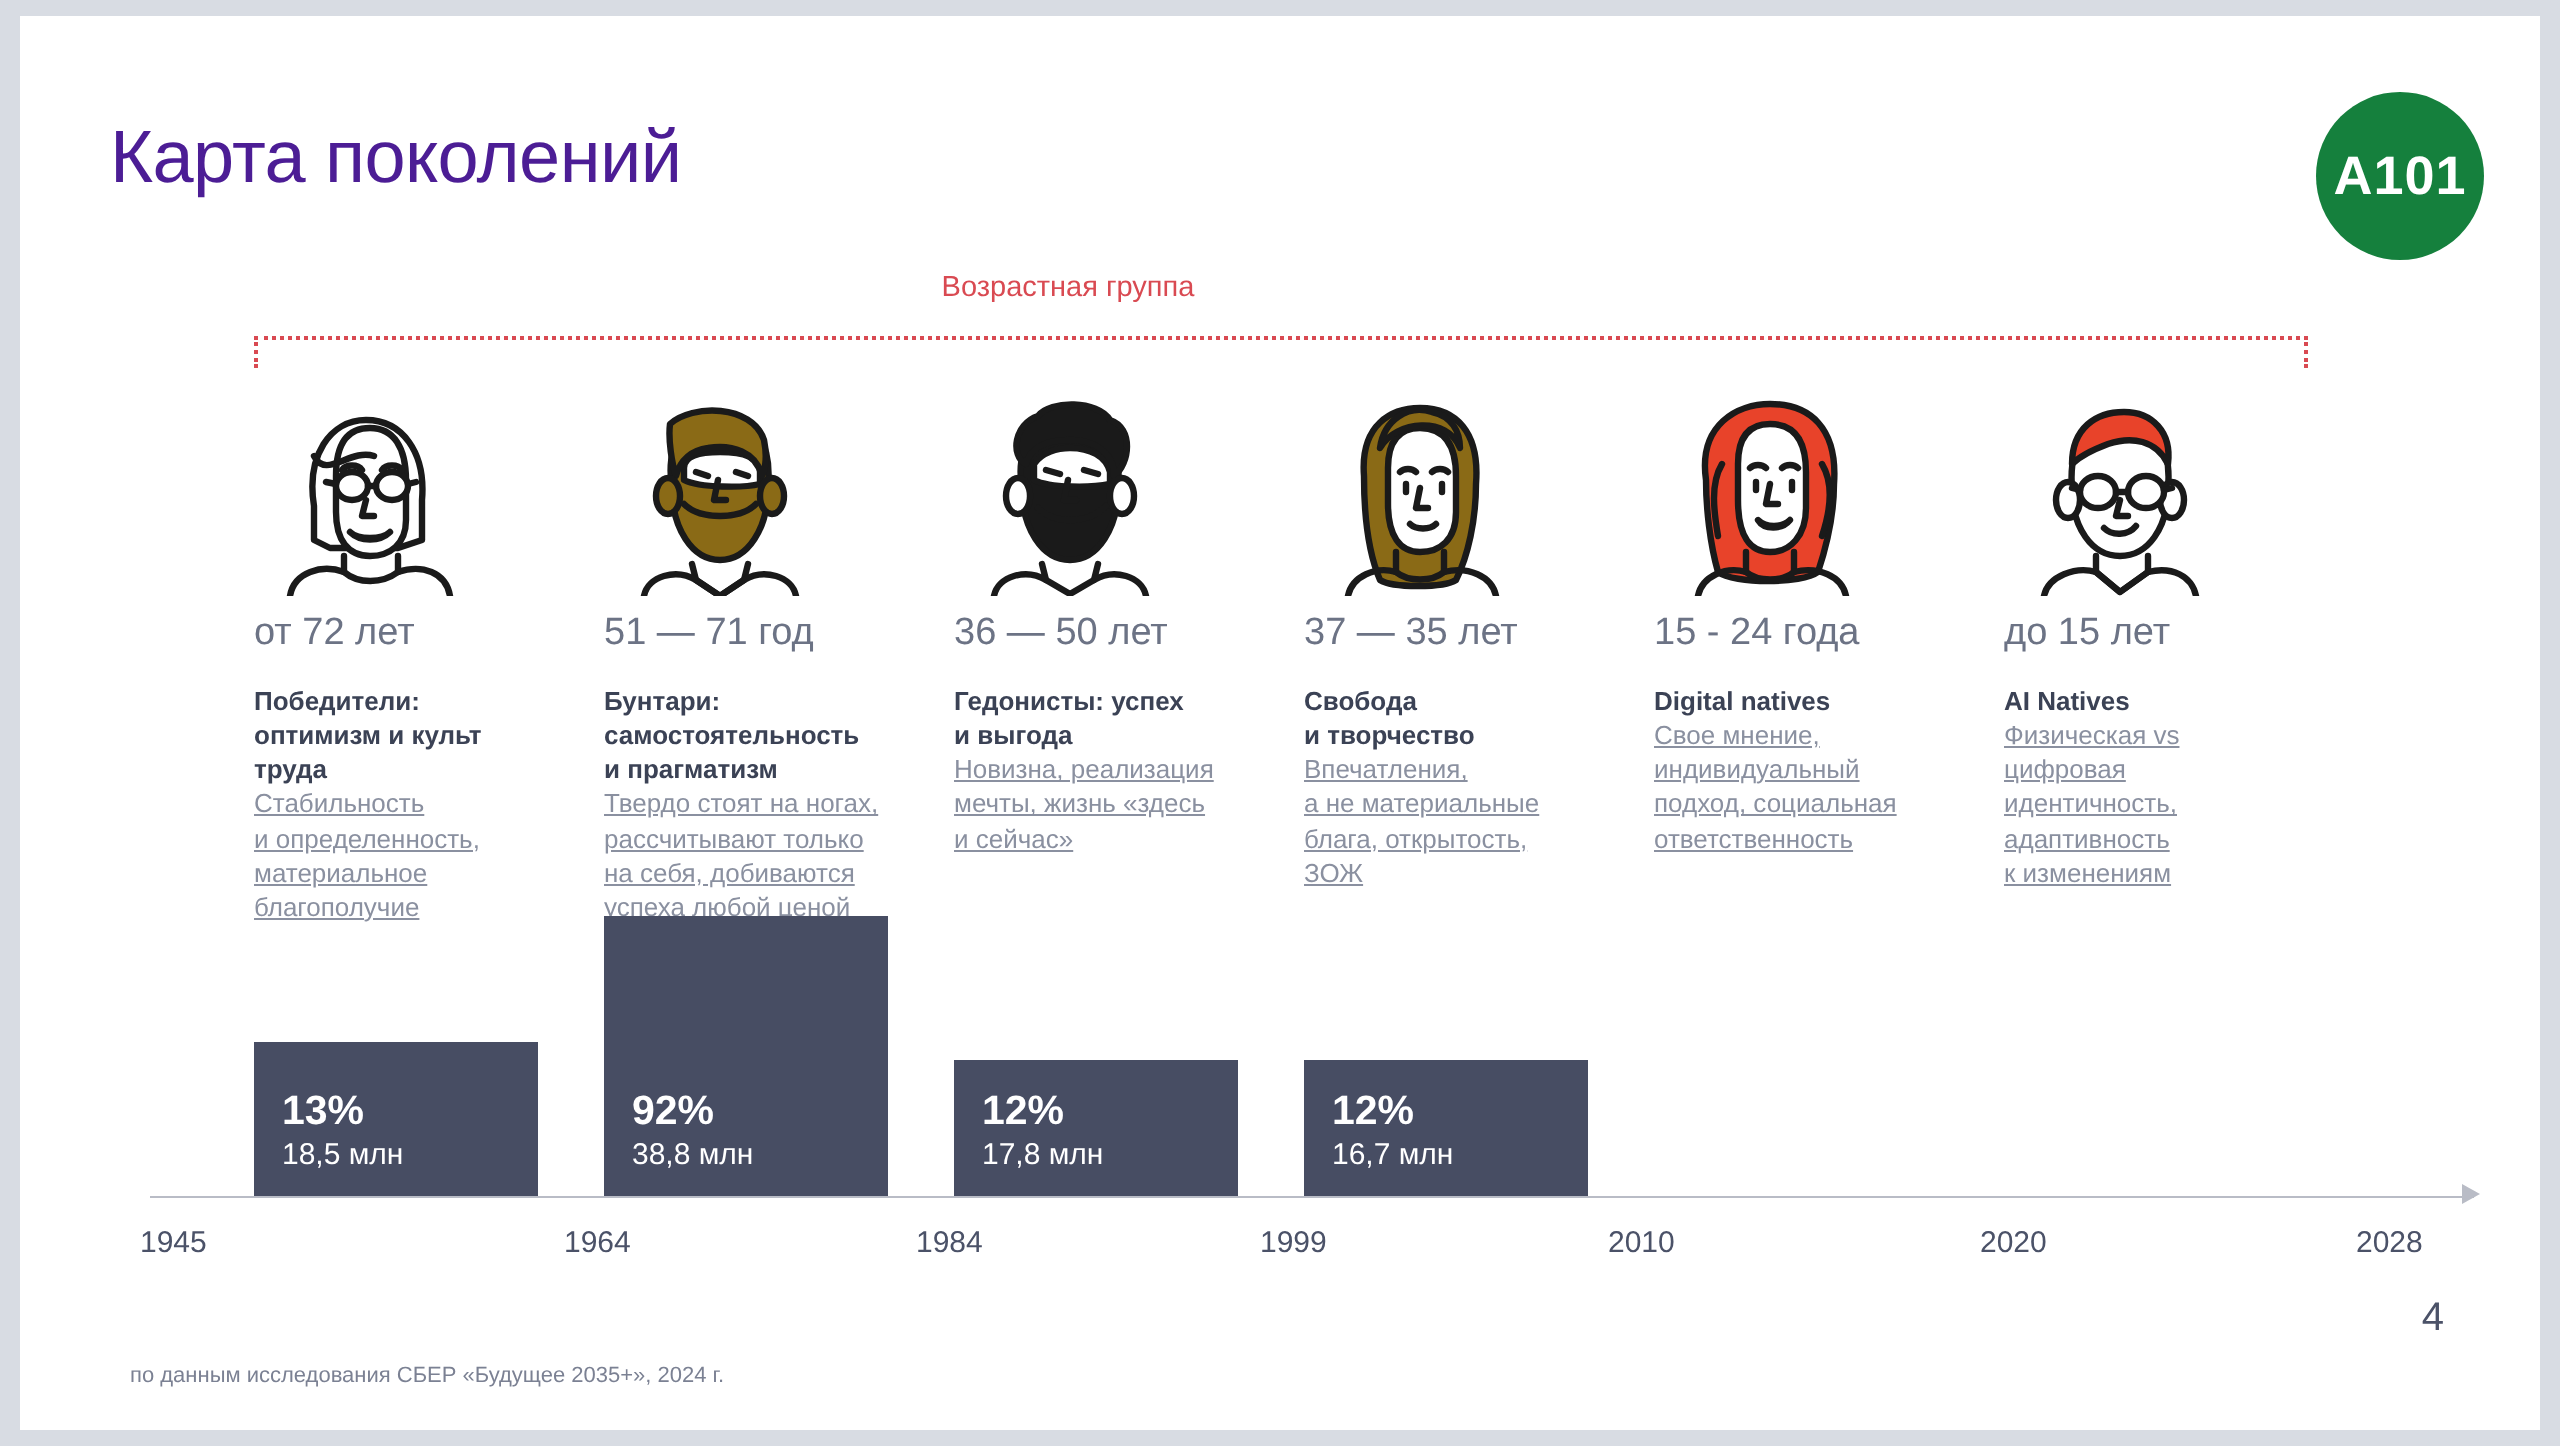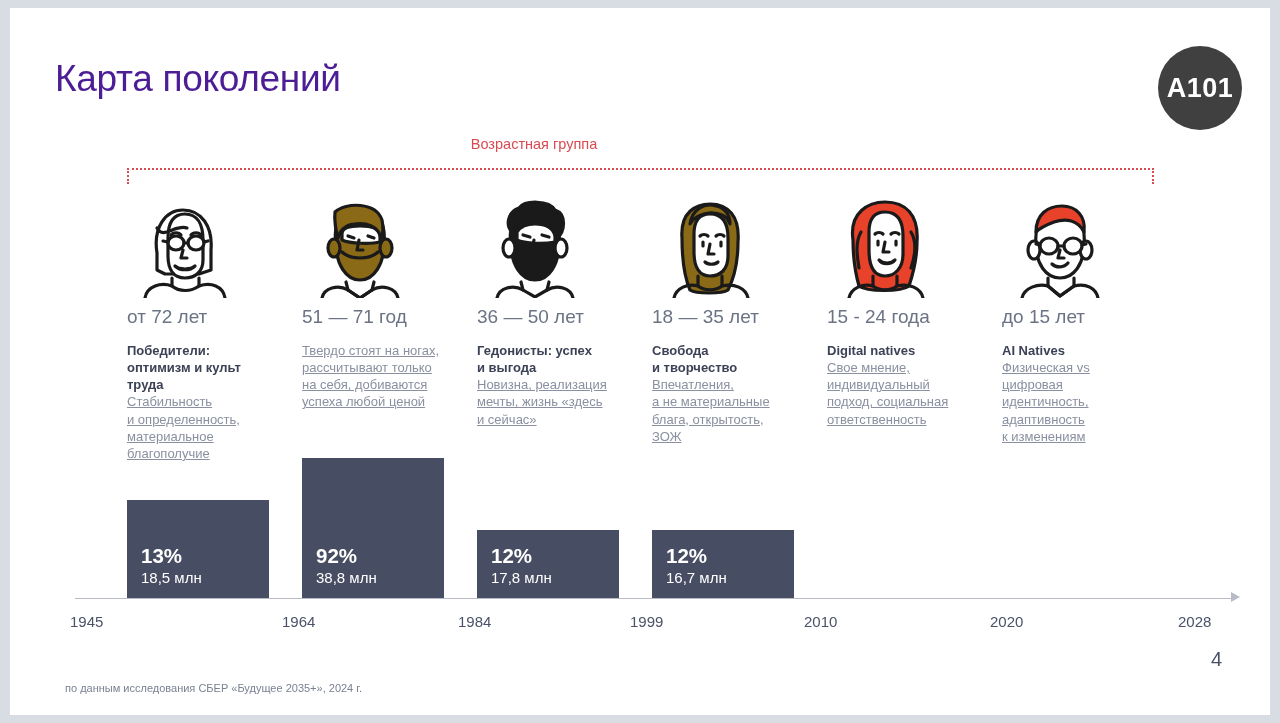--- a/index.html
+++ b/index.html
@@ -22,21 +22,21 @@
     font-size: 37px;
     font-weight: normal;
     color: #4c1d95;
     letter-spacing: -0.3px;
   }
   .logo {
     position: absolute;
     right: 28px; top: 38px;
     width: 84px; height: 84px;
     border-radius: 50%;
-    background: #404040;
+    background: #15803d;
     display: flex; align-items: center; justify-content: center;
   }
   .logo-text {
     color: #ffffff;
     font-size: 27px;
     font-weight: bold;
     letter-spacing: 0.5px;
   }
   
   .agegroup-label {
@@ -230,20 +230,23 @@
             <path d="M46 38 L52 40 M66 38 L72 40"></path>
             <path d="M57 42 L55 52 L61 52"></path>
             <path d="M40 54 C44 58 50 60 58 60 C66 60 72 58 76 54"></path>
             <path d="M44 84 L46 92 M72 84 L70 92"></path>
             <path d="M20 100 C22 90 36 86 46 92 L58 100 L70 92 C80 86 94 90 96 100"></path>
             <path d="M46 92 L58 100 L70 92"></path>
           </g>
         </svg>
       </div>
       <div class="age">51 — 71 год</div>
+      <div class="headline">Бунтари:
+самостоятельность
+и прагматизм</div>
       <div class="desc">Твердо стоят на ногах,
 рассчитывают только
 на себя, добиваются
 успеха любой ценой</div>
     </div>
 
     <div class="col">
       <div class="avatar">
         <svg width="110" height="100" viewBox="0 0 110 100">
           <g fill="none" stroke="#1a1a1a" stroke-width="3.2" stroke-linecap="round" stroke-linejoin="round">
@@ -277,21 +280,21 @@
             <path d="M38 26 C46 12 72 10 78 26 C78 18 74 10 64 8 C52 4 40 12 38 26 Z" fill="#8a6a16"></path>
             <path d="M48 38 C50 36 54 36 56 38 M64 38 C66 36 70 36 72 38"></path>
             <path d="M51 44 L51 48 M69 44 L69 48"></path>
             <path d="M58 46 L56 56 L62 56"></path>
             <path d="M53 64 C56 67 63 67 66 64"></path>
             <path d="M46 78 L46 88 M70 78 L70 88"></path>
             <path d="M22 100 C24 90 36 85 46 88 C52 93 64 93 70 88 C82 85 94 90 96 100"></path>
           </g>
         </svg>
       </div>
-      <div class="age">18 — 35 лет</div>
+      <div class="age">37 — 35 лет</div>
       <div class="headline">Свобода
 и творчество</div>
       <div class="desc">Впечатления,
 а не материальные
 блага, открытость,
 ЗОЖ</div>
     </div>
 
     <div class="col">
       <div class="avatar">
@@ -343,21 +346,21 @@
 идентичность,
 адаптивность
 к изменениям</div>
     </div>
 
   </div>
 
   <div class="chart">
     <div class="bars">
       <div class="barwrap">
-        <div class="bar" style="height:98px">
+        <div class="bar" style="height:77px">
           <span class="bar-pct">13%</span>
           <span class="bar-val">18,5 млн</span>
         </div>
       </div>
       <div class="barwrap">
         <div class="bar" style="height:140px">
           <span class="bar-pct">92%</span>
           <span class="bar-val">38,8 млн</span>
         </div>
       </div>

